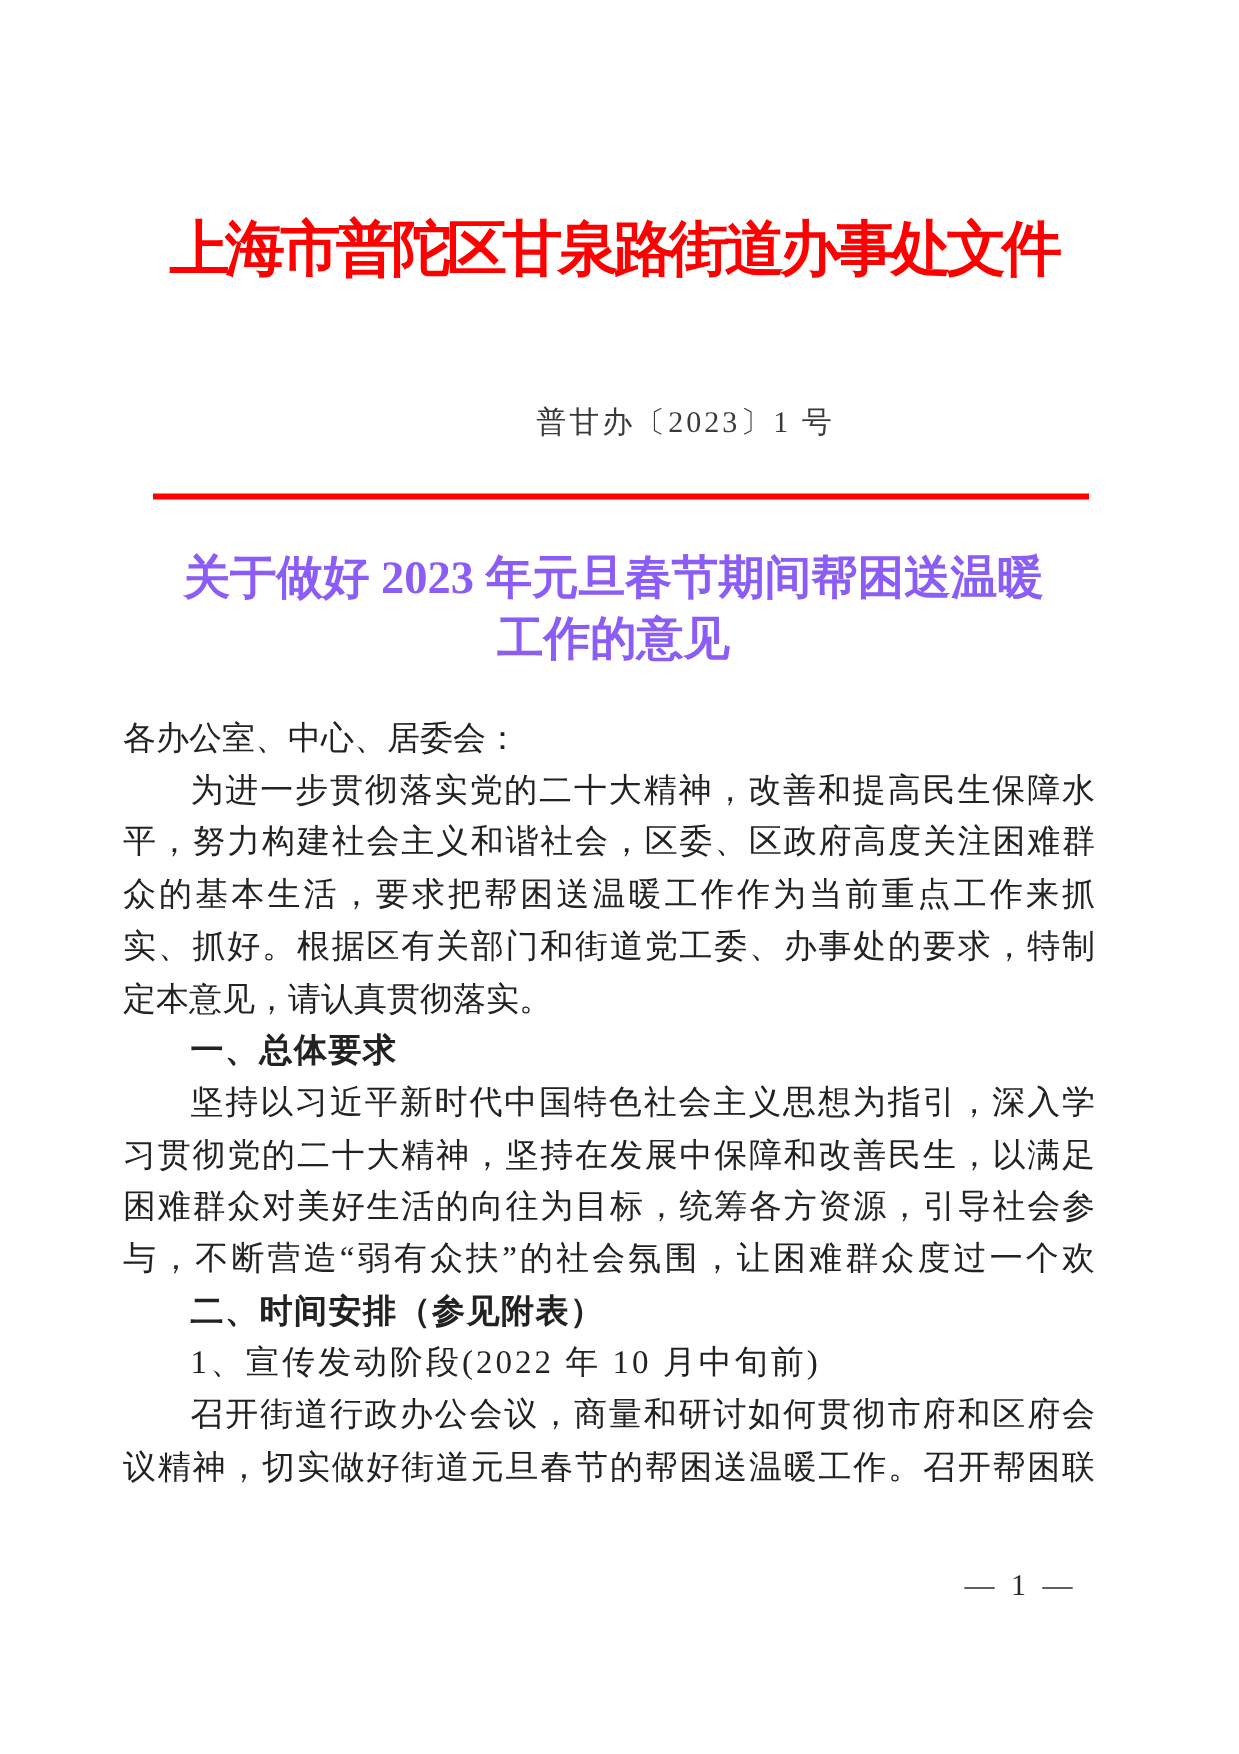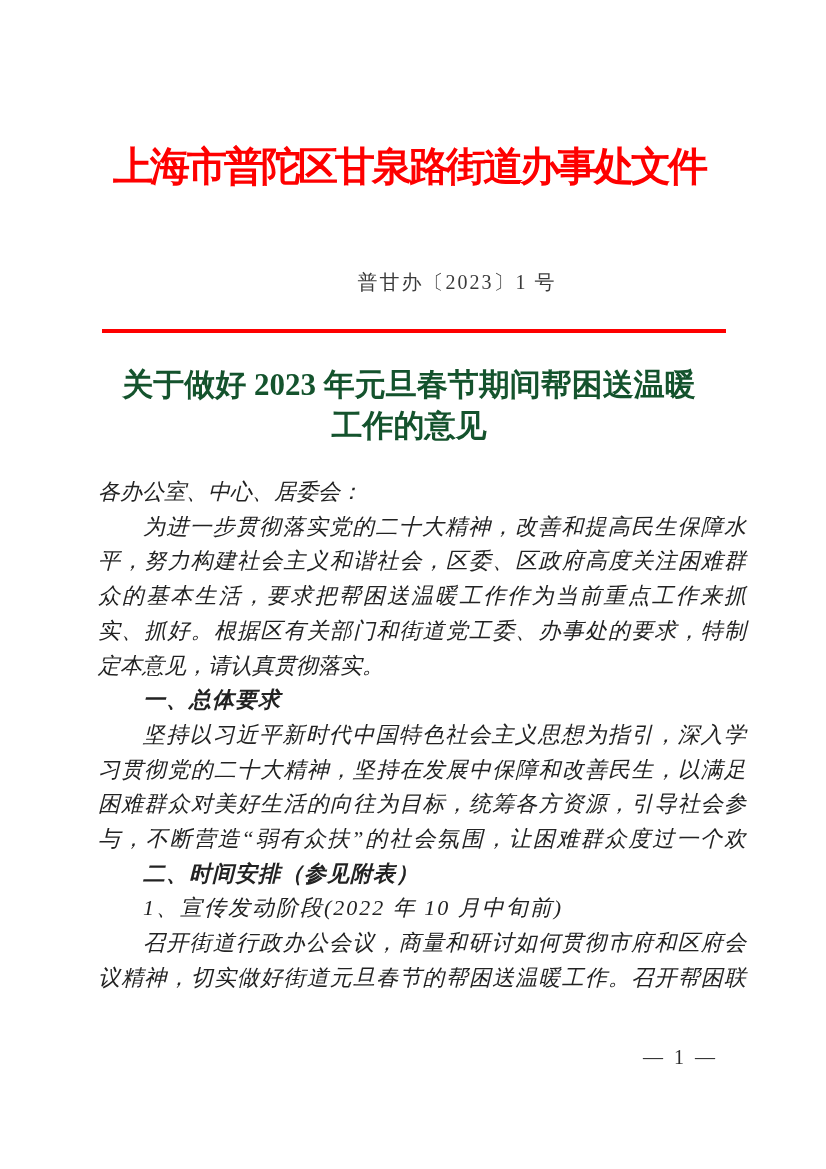--- a/index.html
+++ b/index.html
@@ -53,31 +53,30 @@
   .doc-title {
     position: absolute;
     top: 364px;
     left: 0;
     width: 100%;
     text-align: center;
     font-family: "Liberation Serif", serif;
     font-weight: bold;
     font-size: 31px;
     line-height: 41px;
-    color: #14532d;
+    color: #8b5cf6;
   }
   .body-text {
     position: absolute;
     top: 475px;
-    left: 98px;
+    left: 82px;
     width: 648px;
     font-size: 22px;
     line-height: 34.7px;
     color: #222222;
-    font-style: italic;
   }
   .line {
     text-align: justify;
     white-space: nowrap;
   }
   .line.fill {
     white-space: normal;
     text-align-last: justify;
   }
   .line.indent {

